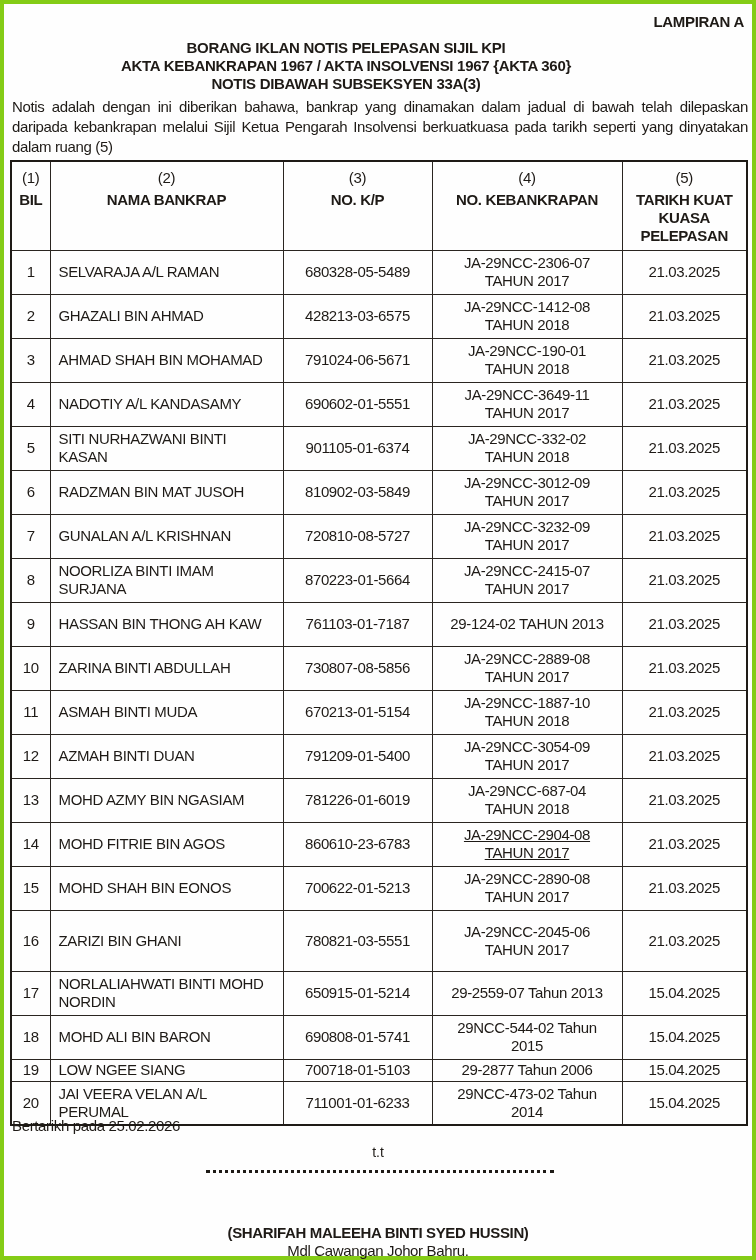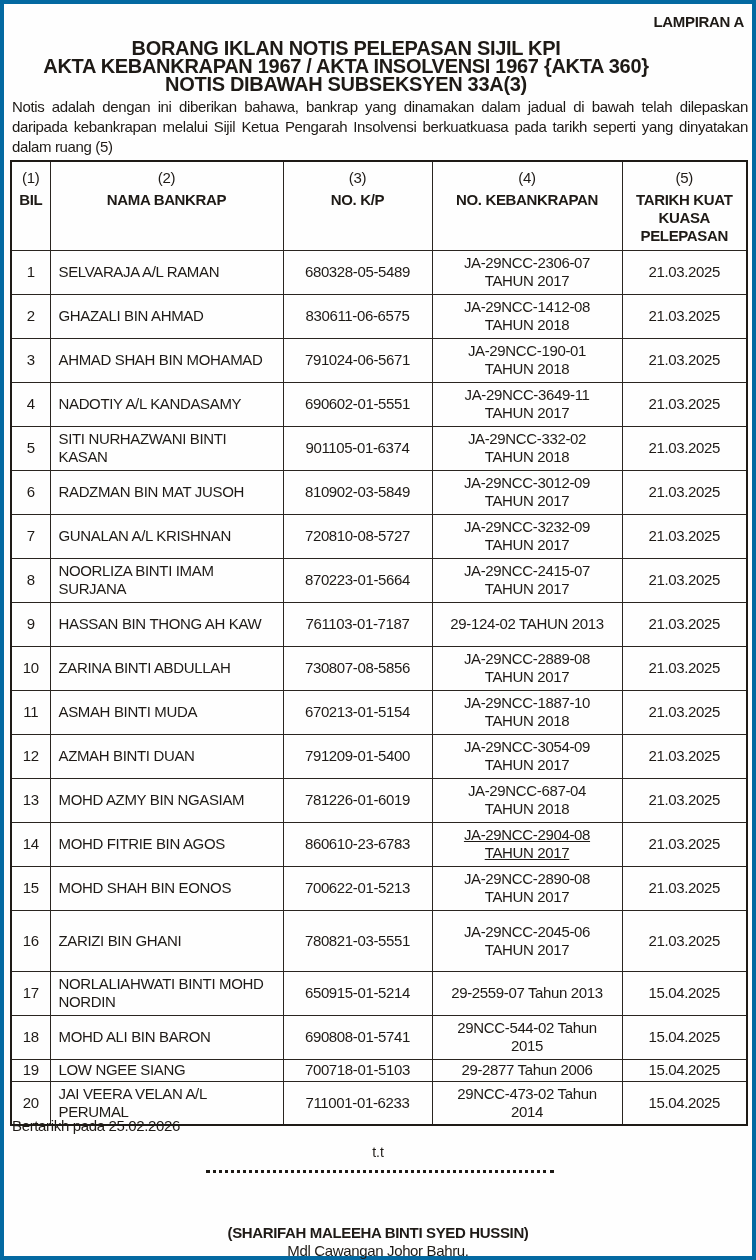--- a/index.html
+++ b/index.html
@@ -4,31 +4,31 @@
 <style>
   * { box-sizing: border-box; margin: 0; padding: 0; }
   html, body { width: 756px; height: 1260px; background: #ffffff; overflow: hidden; }
   body {
     font-family: "Liberation Sans", sans-serif;
     color: #1e1a16;
   }
   .page {
     position: absolute; left: 0; top: 0;
     width: 756px; height: 1260px;
-    border: 4px solid #0369a1;
+    border: 4px solid #84cc16;
     background: #fefefe;
   }
   .lampiran {
     position: absolute; right: 8px; top: 9px;
     font-weight: bold; font-size: 15px;
     letter-spacing: -0.3px;
   }
   .titles {
     position: absolute; left: 0; top: 35px; width: 684px;
-    text-align: center; font-weight: bold; font-size: 20px;
+    text-align: center; font-weight: bold; font-size: 15px;
     line-height: 18px; letter-spacing: -0.3px;
   }
   .intro {
     position: absolute; left: 8px; top: 93px; width: 736px;
     font-size: 15px; line-height: 20px; text-align: justify;
     letter-spacing: -0.35px;
   }
   table.main {
     position: absolute; left: 6px; top: 156px;
     width: 736px;
@@ -113,21 +113,21 @@
         <tr>
           <td class="bil">1</td>
           <td class="name" style="padding-right: 10px;">SELVARAJA A/L RAMAN</td>
           <td class="kp">680328-05-5489</td>
           <td class="keb" style="padding: 0px 14px;">JA-29NCC-2306-07 TAHUN 2017</td>
           <td class="date">21.03.2025</td>
         </tr>
         <tr>
           <td class="bil">2</td>
           <td class="name" style="padding-right: 10px;">GHAZALI BIN AHMAD</td>
-          <td class="kp">830611-06-6575</td>
+          <td class="kp">428213-03-6575</td>
           <td class="keb" style="padding: 0px 14px;">JA-29NCC-1412-08 TAHUN 2018</td>
           <td class="date">21.03.2025</td>
         </tr>
         <tr>
           <td class="bil">3</td>
           <td class="name" style="padding-right: 10px;">AHMAD SHAH BIN MOHAMAD</td>
           <td class="kp">791024-06-5671</td>
           <td class="keb" style="padding: 0px 14px;">JA-29NCC-190-01 TAHUN 2018</td>
           <td class="date">21.03.2025</td>
         </tr>

